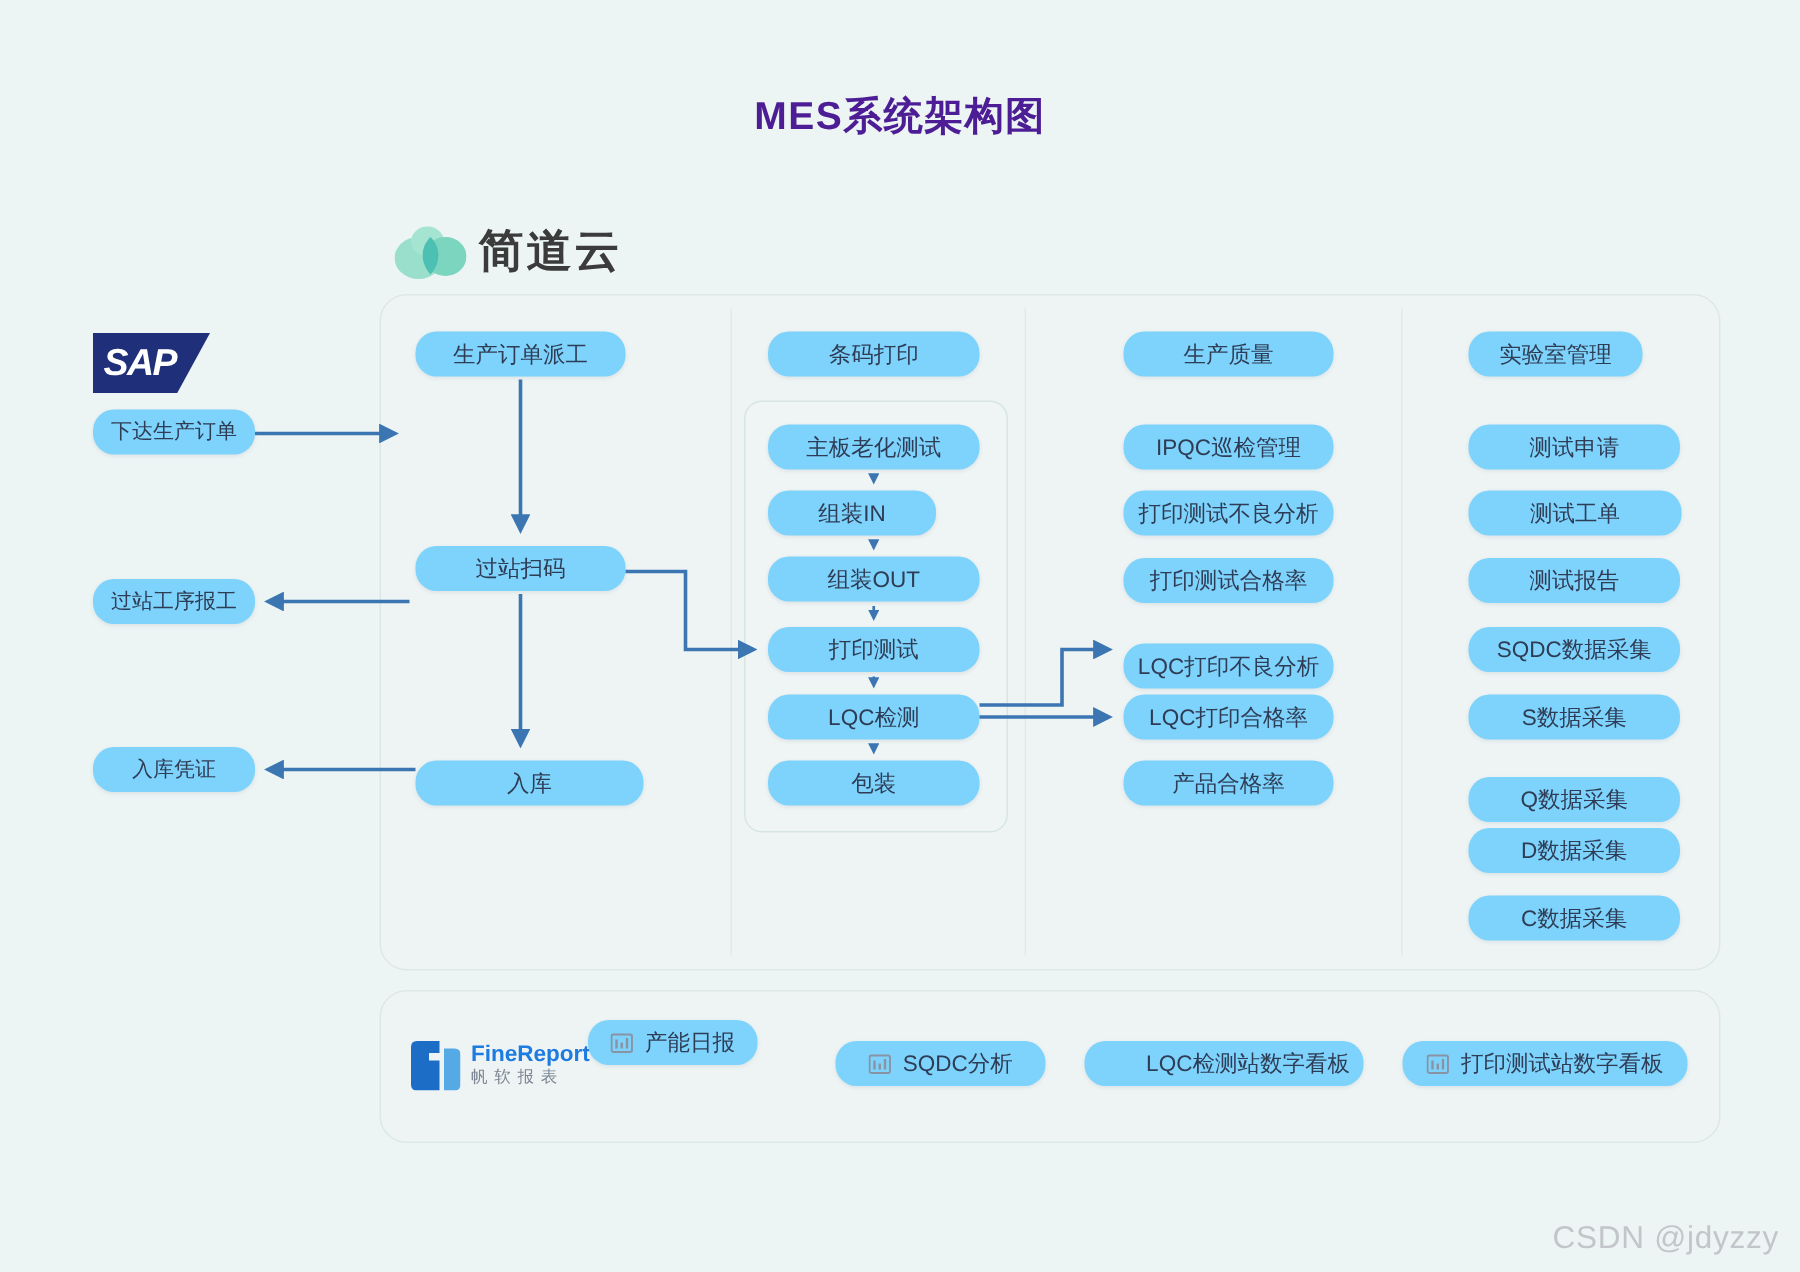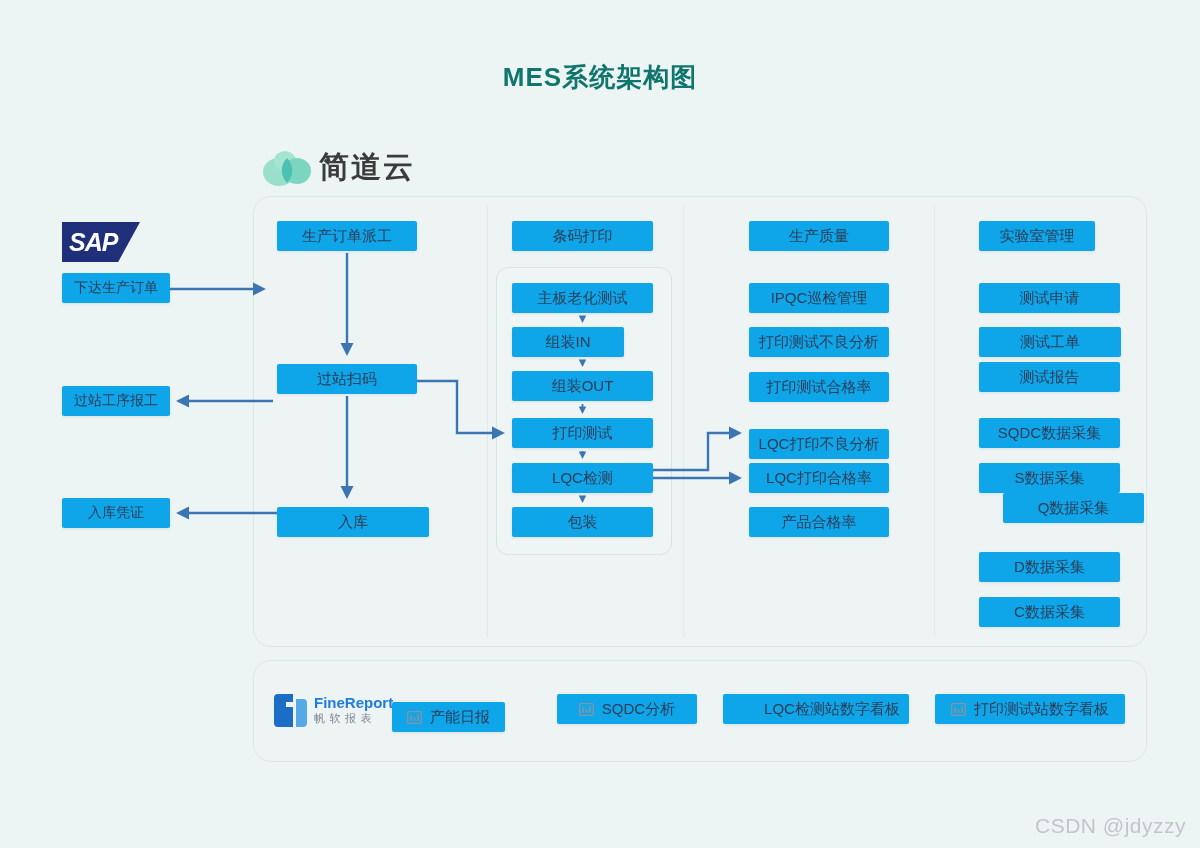--- a/index.html
+++ b/index.html
@@ -5,31 +5,31 @@
   html,body{margin:0;padding:0;}
   body{
     width:1200px;height:848px;position:relative;overflow:hidden;
     background:#edf4f4;
     font-family:"Liberation Sans","DejaVu Sans",sans-serif;
     color:#2f3c55;
   }
   .abs{position:absolute;}
   .title{
     left:0;right:0;top:60px;text-align:center;
-    font-size:26px;font-weight:600;letter-spacing:1px;color:#0f766e;
+    font-size:26px;font-weight:600;letter-spacing:1px;color:#4c1d95;
   }
   .container{
     border:1.5px solid #dbe8e6;border-radius:18px;background:rgba(255,255,255,0.06);
   }
   .main-container{left:253px;top:196px;width:892px;height:449px;}
   .bottom-container{left:253px;top:660px;width:892px;height:100px;}
   .sub-container{left:496px;top:267px;width:174px;height:286px;border-radius:12px;border:1.5px solid #d7e6e3;}
   .divider{width:1px;background:#e0ebe9;top:205px;height:432px;}
   .box{
-    height:30px;background:#0ea5e9;border-radius:2px;
+    height:30px;background:#7dd3fc;border-radius:14px;
     display:flex;align-items:center;justify-content:center;
     font-size:15px;color:#2f3c55;
     box-shadow:0 1px 3px rgba(40,70,100,0.10);
     white-space:nowrap;
   }
   .box-sm{font-size:14px;}
   .sap-logo{
     left:62px;top:222px;width:78px;height:40px;background:#1f2f7a;
     clip-path:polygon(0 0,100% 0,72% 100%,0 100%);
     display:flex;align-items:center;
@@ -94,24 +94,24 @@
 <div class="abs box" style="left:749px;top:283px;width:140px;">IPQC巡检管理</div>
 <div class="abs box" style="left:749px;top:327px;width:140px;">打印测试不良分析</div>
 <div class="abs box" style="left:749px;top:372px;width:140px;">打印测试合格率</div>
 <div class="abs box" style="left:749px;top:429px;width:140px;">LQC打印不良分析</div>
 <div class="abs box" style="left:749px;top:463px;width:140px;">LQC打印合格率</div>
 <div class="abs box" style="left:749px;top:507px;width:140px;">产品合格率</div>
 
 <div class="abs box" style="left:979px;top:221px;width:116px;">实验室管理</div>
 <div class="abs box" style="left:979px;top:283px;width:141px;">测试申请</div>
 <div class="abs box" style="left:979px;top:327px;width:142px;">测试工单</div>
-<div class="abs box" style="left:979px;top:362px;width:141px;">测试报告</div>
+<div class="abs box" style="left:979px;top:372px;width:141px;">测试报告</div>
 <div class="abs box" style="left:979px;top:418px;width:141px;">SQDC数据采集</div>
 <div class="abs box" style="left:979px;top:463px;width:141px;">S数据采集</div>
-<div class="abs box" style="left:979px;top:493px;width:141px;margin-left:24px;">Q数据采集</div>
+<div class="abs box" style="left:979px;top:518px;width:141px;">Q数据采集</div>
 <div class="abs box" style="left:979px;top:552px;width:141px;">D数据采集</div>
 <div class="abs box" style="left:979px;top:597px;width:141px;">C数据采集</div>
 
 <div class="abs container bottom-container"></div>
 
 <div class="abs fr-logo">
   <span style="display:inline-block;width:33px;height:33px;">
     <svg width="33" height="33" viewBox="0 0 33 33">
       <path d="M4 0 H19 V8 H12 V13 H19 V33 H4 Q0 33 0 29 V4 Q0 0 4 0 Z" fill="#1B6DC5"></path>
       <path d="M22 5 H29 Q33 5 33 9 V29 Q33 33 29 33 H22 Z" fill="#55A9E5"></path>
@@ -127,21 +127,21 @@
   <defs>
     <g id="chart-ico">
       <rect x="0.7" y="2.7" width="13.6" height="11.6" rx="1.2" fill="none" stroke="#8A93A3" stroke-width="1.3"></rect>
       <line x1="4" y1="12" x2="4" y2="6" stroke="#8A93A3" stroke-width="1.6"></line>
       <line x1="7.5" y1="12" x2="7.5" y2="8" stroke="#8A93A3" stroke-width="1.6"></line>
       <line x1="11" y1="12" x2="11" y2="5" stroke="#8A93A3" stroke-width="1.6"></line>
     </g>
   </defs>
 </svg>
 
-<div class="abs box report-box" style="left:392px;top:702px;width:113px;">
+<div class="abs box report-box" style="left:392px;top:680px;width:113px;">
   <svg width="16" height="16" viewBox="0 0 16 16">
       <use href="#chart-ico"></use>
     </svg>
   <span>产能日报</span>
 </div>
 <div class="abs box report-box" style="left:557px;top:694px;width:140px;">
   <svg width="16" height="16" viewBox="0 0 16 16">
       <use href="#chart-ico"></use>
     </svg>
   <span>SQDC分析</span>

